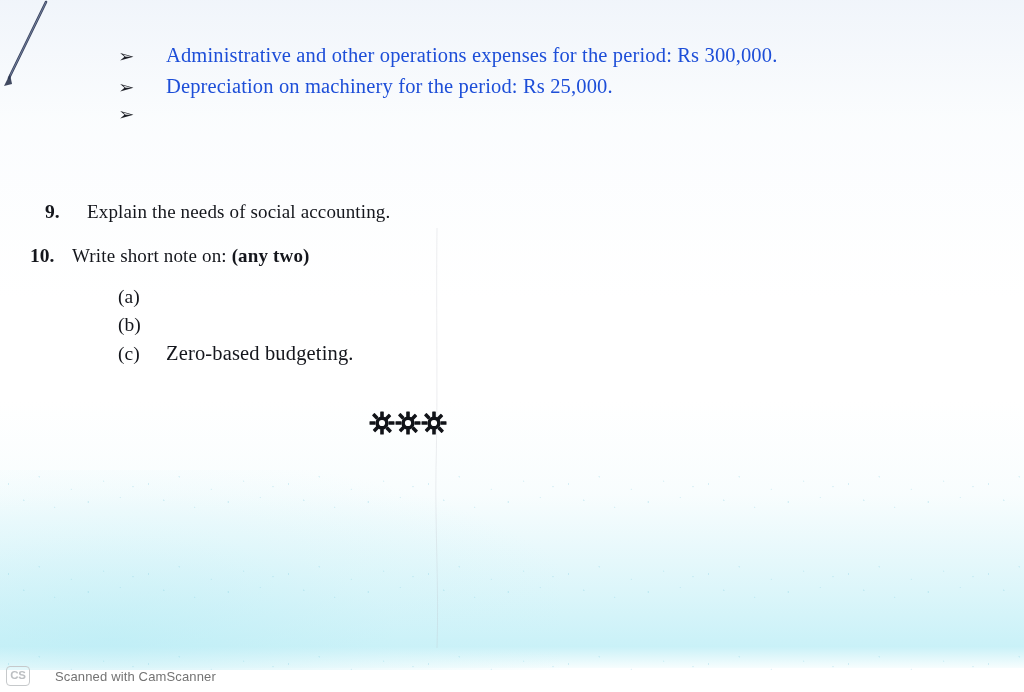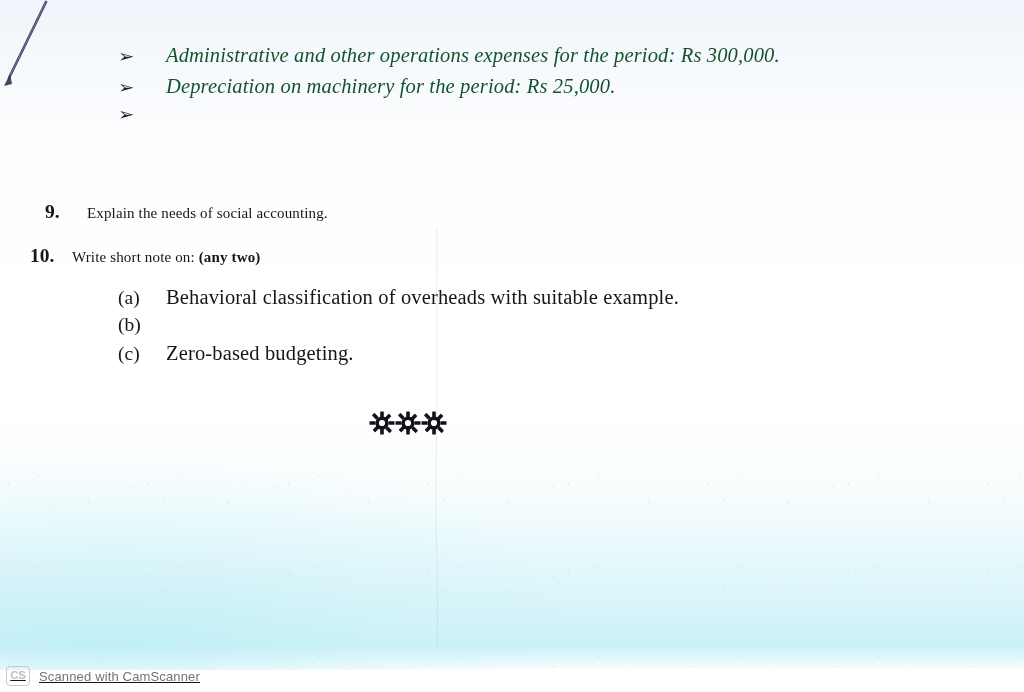--- a/index.html
+++ b/index.html
@@ -112,22 +112,21 @@
     font-size: 17px;
     line-height: 1;
     color: #1b1d24;
     transform: scaleX(1.15);
     transform-origin: left center;
   }
   .bullet-text {
     font-size: 20.5px;
     line-height: 1.12;
     letter-spacing: 0.15px;
-    color: #14532d;
-    font-style: italic;
+    color: #1d4ed8;
   }
 
   .required-row {
     position: absolute;
     left: 88px;
     top: 138px;
     display: flex;
     align-items: flex-start;
   }
   .required-label {
@@ -157,21 +156,21 @@
     align-items: baseline;
   }
   .q-num {
     font-weight: bold;
     font-size: 19.5px;
     flex: 0 0 auto;
     width: 42px;
     text-align: left;
   }
   .q-text {
-    font-size: 15px;
+    font-size: 19px;
     line-height: 1.15;
     letter-spacing: 0.15px;
   }
   .q-text b { font-weight: bold; text-align: right; }
 
   .sub-row {
     position: absolute;
     left: 118px;
     display: flex;
     align-items: baseline;
@@ -198,22 +197,21 @@
   }
   .ornament svg { display: block; }
 
   
   .watermark {
     position: absolute;
     left: 6px;
     top: 666px;
     display: flex;
     align-items: center;
-    gap: 9px;
-    text-decoration: underline;
+    gap: 25px;
   }
   .cs-badge {
     width: 22px;
     height: 18px;
     border: 1.6px solid #c6c9cb;
     border-radius: 4px;
     display: flex;
     align-items: center;
     justify-content: center;
     font-family: "Liberation Sans", sans-serif;
@@ -276,21 +274,20 @@
       <span class="q-text">Explain the needs of social accounting.</span>
     </div>
 
     <div class="q-row" style="left:30px; top:245px;">
       <span class="q-num">10.</span>
       <span class="q-text"><span>Write short note on: </span><b>(any two)</b></span>
     </div>
 
     <div class="sub-row" style="top:286px;">
       <span class="sub-label">(a)</span>
-      <span class="sub-text">Behavioral classification of overheads with suitable example.</span>
     </div>
 
     <div class="sub-row" style="top:314px;">
       <span class="sub-label">(b)</span>
     </div>
 
     <div class="sub-row" style="top:342px;">
       <span class="sub-label">(c)</span>
       <span class="sub-text">Zero-based budgeting.</span>
     </div>

